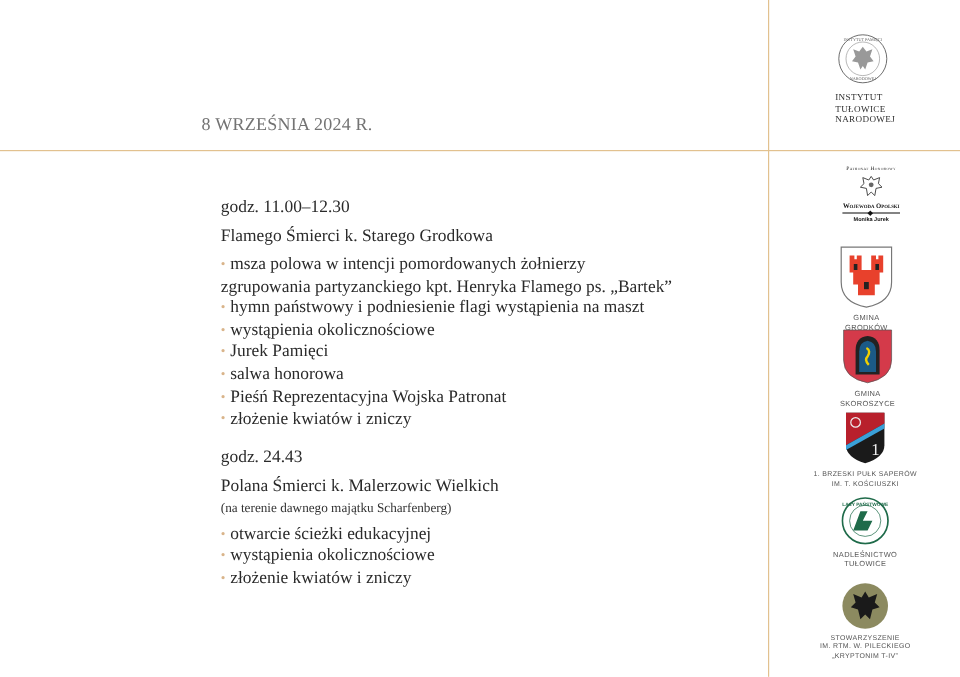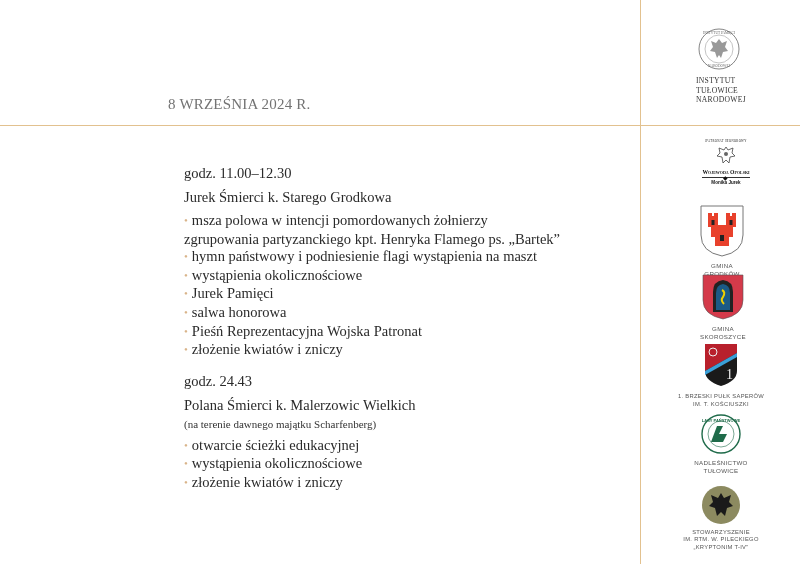--- a/index.html
+++ b/index.html
@@ -32,21 +32,21 @@
 <body>
 
 <div class="vline"></div>
 <div class="hline"></div>
 
 <div class="date">8 WRZEŚNIA 2024 R.</div>
 
 <div class="content">
   <div>
     <div class="time">godz. 11.00–12.30</div>
-    <div class="place">Jurek Śmierci k. Starego Grodkowa</div>
+    <div class="place">Flamego Śmierci k. Starego Grodkowa</div>
     <ul class="items">
       <li><span class="dot">•</span><span>msza polowa w intencji pomordowanych żołnierzy</span></li>
       <li><span>zgrupowania partyzanckiego kpt. Henryka Flamego ps. „Bartek”</span></li>
       <li><span class="dot">•</span><span>hymn państwowy i podniesienie flagi wystąpienia na maszt</span></li>
       <li><span class="dot">•</span><span>wystąpienia okolicznościowe</span></li>
       <li><span class="dot">•</span><span>Jurek Pamięci</span></li>
       <li><span class="dot">•</span><span>salwa honorowa</span></li>
       <li><span class="dot">•</span><span>Pieśń Reprezentacyjna Wojska Patronat</span></li>
       <li><span class="dot">•</span><span>złożenie kwiatów i zniczy</span></li>
     </ul>

